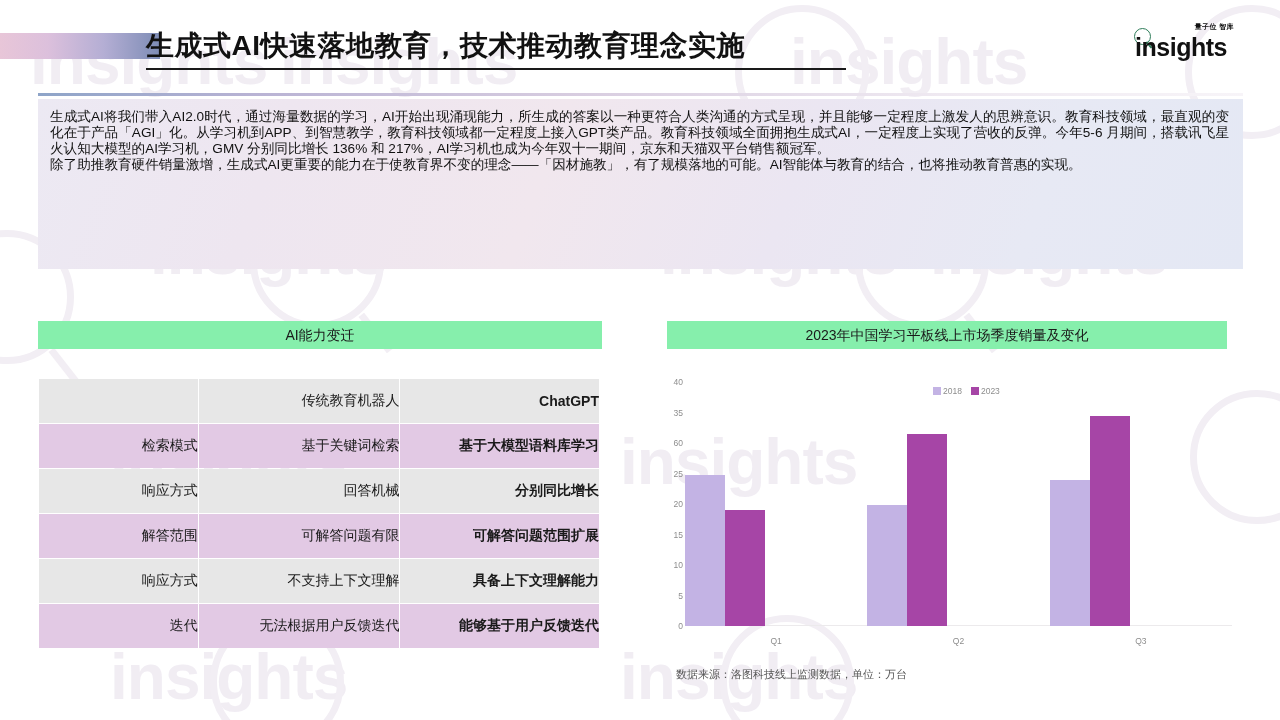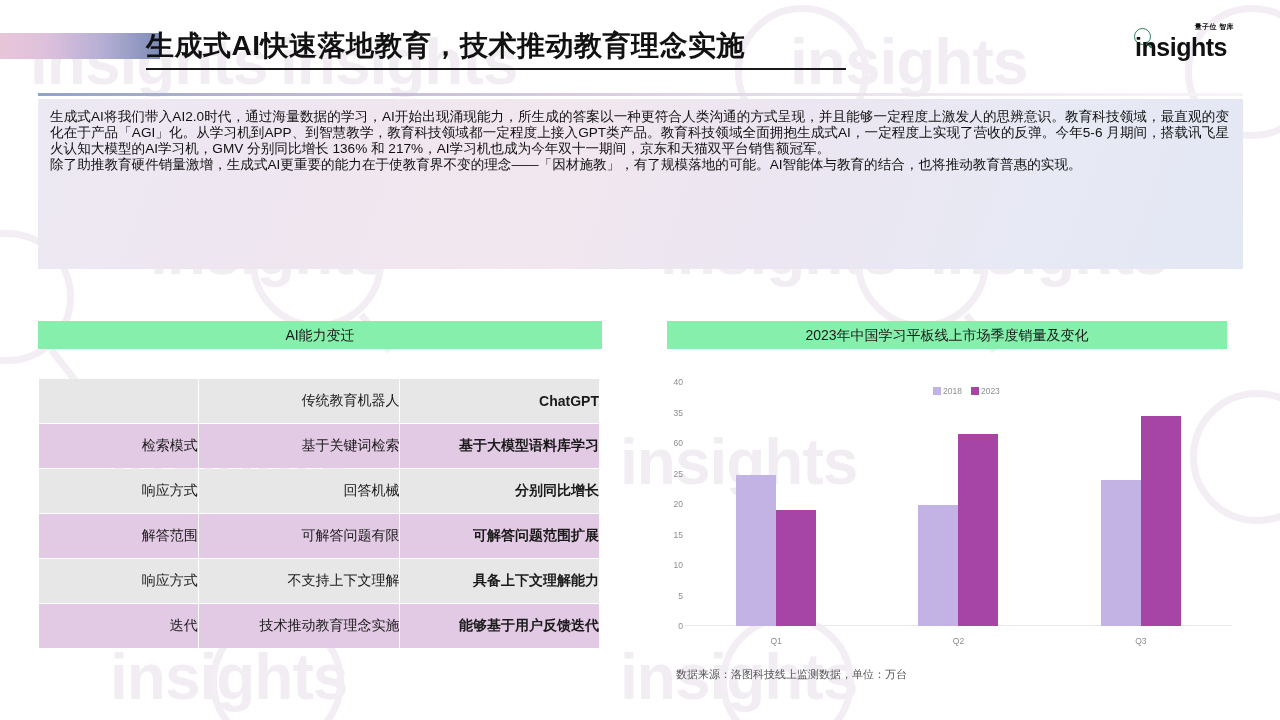--- a/index.html
+++ b/index.html
@@ -100,21 +100,21 @@
   
   .chart-wrap{position:absolute;left:665px;top:370px;width:575px;height:290px;z-index:2;}
   .plot{position:absolute;left:20px;top:12px;right:8px;bottom:34px;}
   .ytick{
     position:absolute;left:-22px;width:20px;text-align:right;
     font-size:8.5px;color:#8d8d8d;transform:translateY(-50%);
     font-family:"Liberation Sans",sans-serif;
   }
   .axis-line{position:absolute;left:0;right:0;bottom:0;height:1px;background:#eceaec;}
   .groups{position:absolute;left:0;right:0;top:0;bottom:0;display:flex;}
-  .grp{flex:1;position:relative;display:flex;align-items:flex-end;justify-content:center;gap:0px;}
+  .grp{flex:1;position:relative;display:flex;align-items:flex-end;justify-content:flex-start;gap:0px;}
   .bar{width:40px;}
   .bar.s2022{background:#c3b3e4;}
   .bar.s2023{background:#a645a6;}
   .xtick{
     position:absolute;bottom:-20px;left:0;right:0;text-align:center;
     font-size:8.5px;color:#8d8d8d;
   }
   .legend{
     position:absolute;left:268px;top:16px;display:flex;gap:9px;align-items:center;
     font-size:8.5px;color:#8d8d8d;z-index:4;
@@ -194,21 +194,21 @@
       <td class="c1">可解答问题有限</td>
       <td class="c2">可解答问题范围扩展</td>
     </tr>
     <tr class="row-grey">
       <td class="c0">响应方式</td>
       <td class="c1">不支持上下文理解</td>
       <td class="c2">具备上下文理解能力</td>
     </tr>
     <tr class="row-purple">
       <td class="c0">迭代</td>
-      <td class="c1">技术推动教育理念实施</td>
+      <td class="c1">无法根据用户反馈迭代</td>
       <td class="c2">能够基于用户反馈迭代</td>
     </tr>
   </tbody>
 </table>
 
 <div class="sec-title" id="chart-title">2023年中国学习平板线上市场季度销量及变化</div>
 
 <div class="chart-wrap">
   <div class="legend" id="chart-legend">
       <div class="lg">

